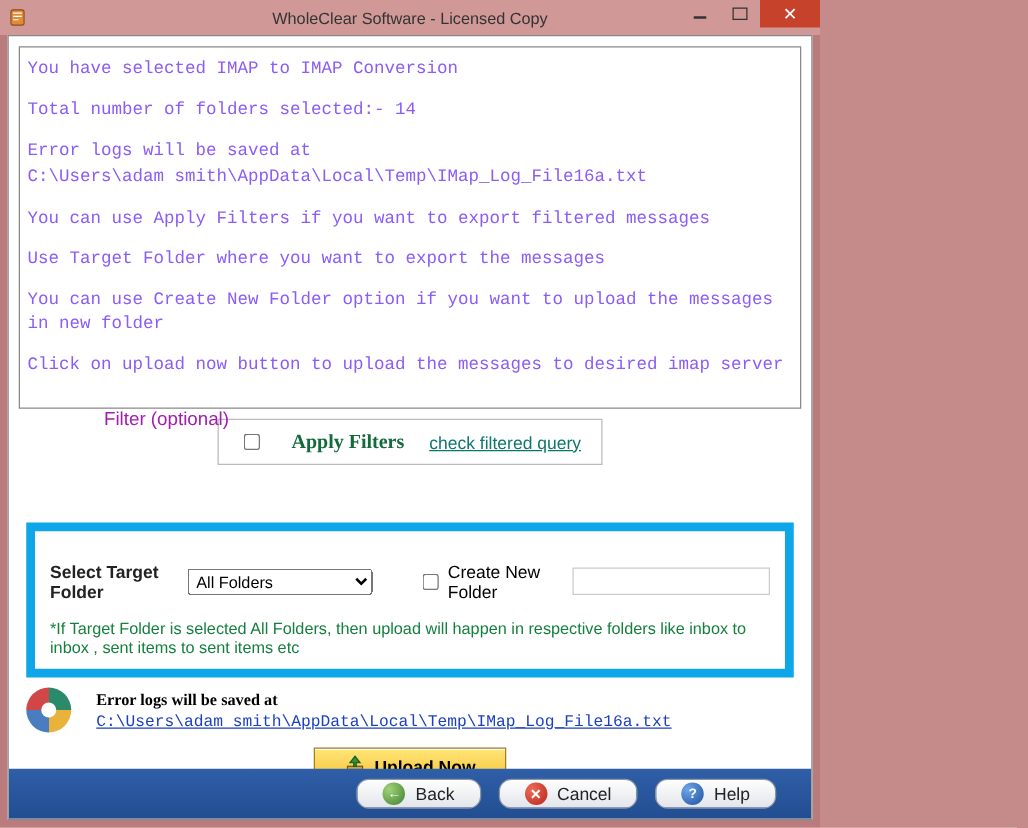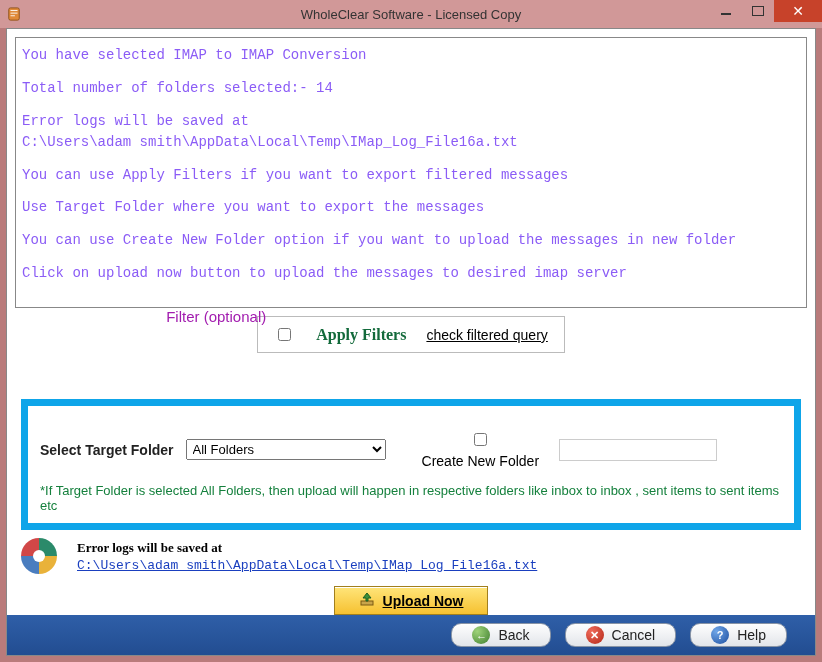--- a/index.html
+++ b/index.html
@@ -2,21 +2,21 @@
 <html><head>
 <meta charset="utf-8">
 <style>
   html, body {
     margin: 0;
     padding: 0;
     font-family: "Segoe UI", Tahoma, Arial, sans-serif;
     background: #c58a8a;
   }
   .window {
-    width: 822px;
+    width: 656px;
     height: 662px;
     background: #b97b7b;
     position: relative;
     box-sizing: border-box;
   }
   .titlebar {
     height: 28px;
     background: #d19898;
     display: flex;
     align-items: center;
@@ -119,21 +119,21 @@
     color:#a21caf;
     padding:0 2px;
   }
   .apply-filters {
     color:#136a3b;
     font-family: Georgia, 'Times New Roman', serif;
     font-weight:bold;
     font-size:16px;
   }
   .check-link {
-    color:#000000;
+    color:#0f766e;
     text-decoration:underline;
     font-size:14px;
     cursor:pointer;
   }
   .red-box {
     border:7px solid #0ea5e9;
     margin:46px 14px 8px 14px;
     padding:24px 12px 10px 12px;
     display:flex;
     flex-direction:column;
@@ -152,21 +152,20 @@
   select.folder-select {
     width:200px;
     font-size:13px;
     padding:1px 2px;
   }
   .create-new-cb {
     display:flex;
     align-items:center;
     gap:4px;
     margin-left:24px;
-    flex-direction:column;
   }
   .create-input {
     width:150px;
     border:1px solid #ccc;
     height:18px;
     font-size:12px;
     padding:1px 3px;
     margin-left:8px;
   }
   .note {

